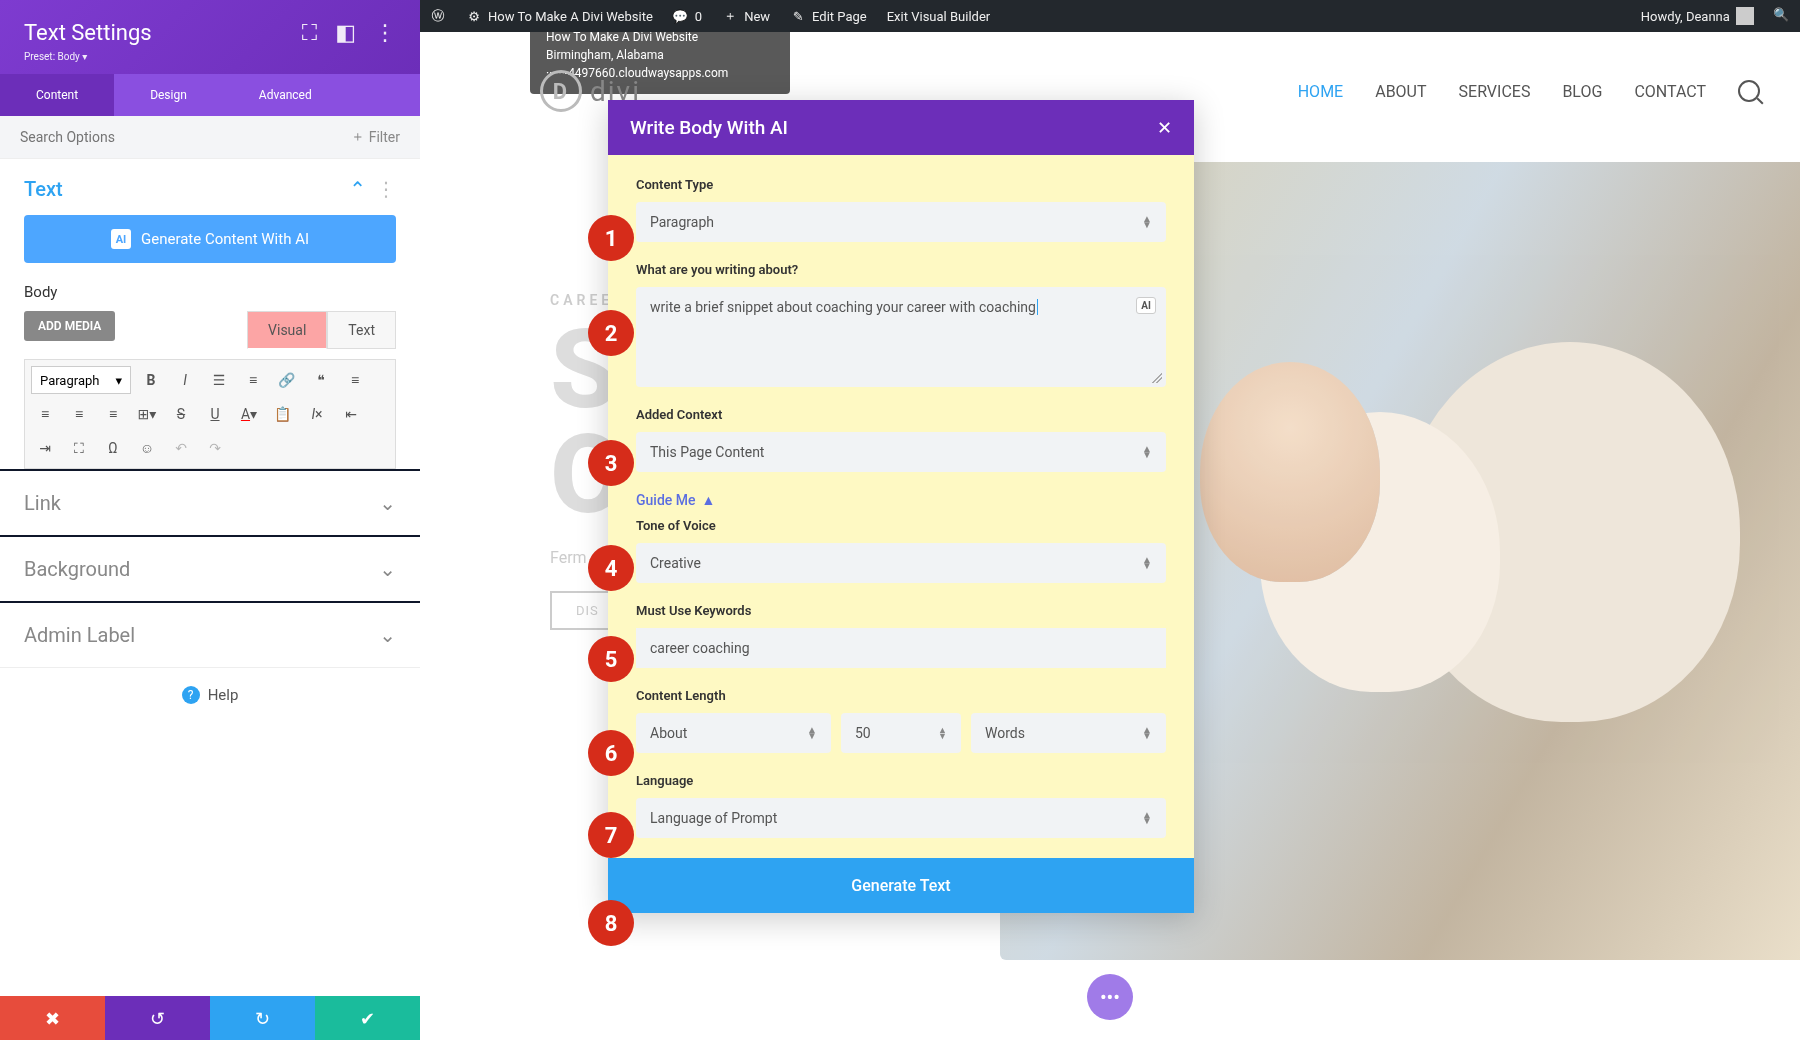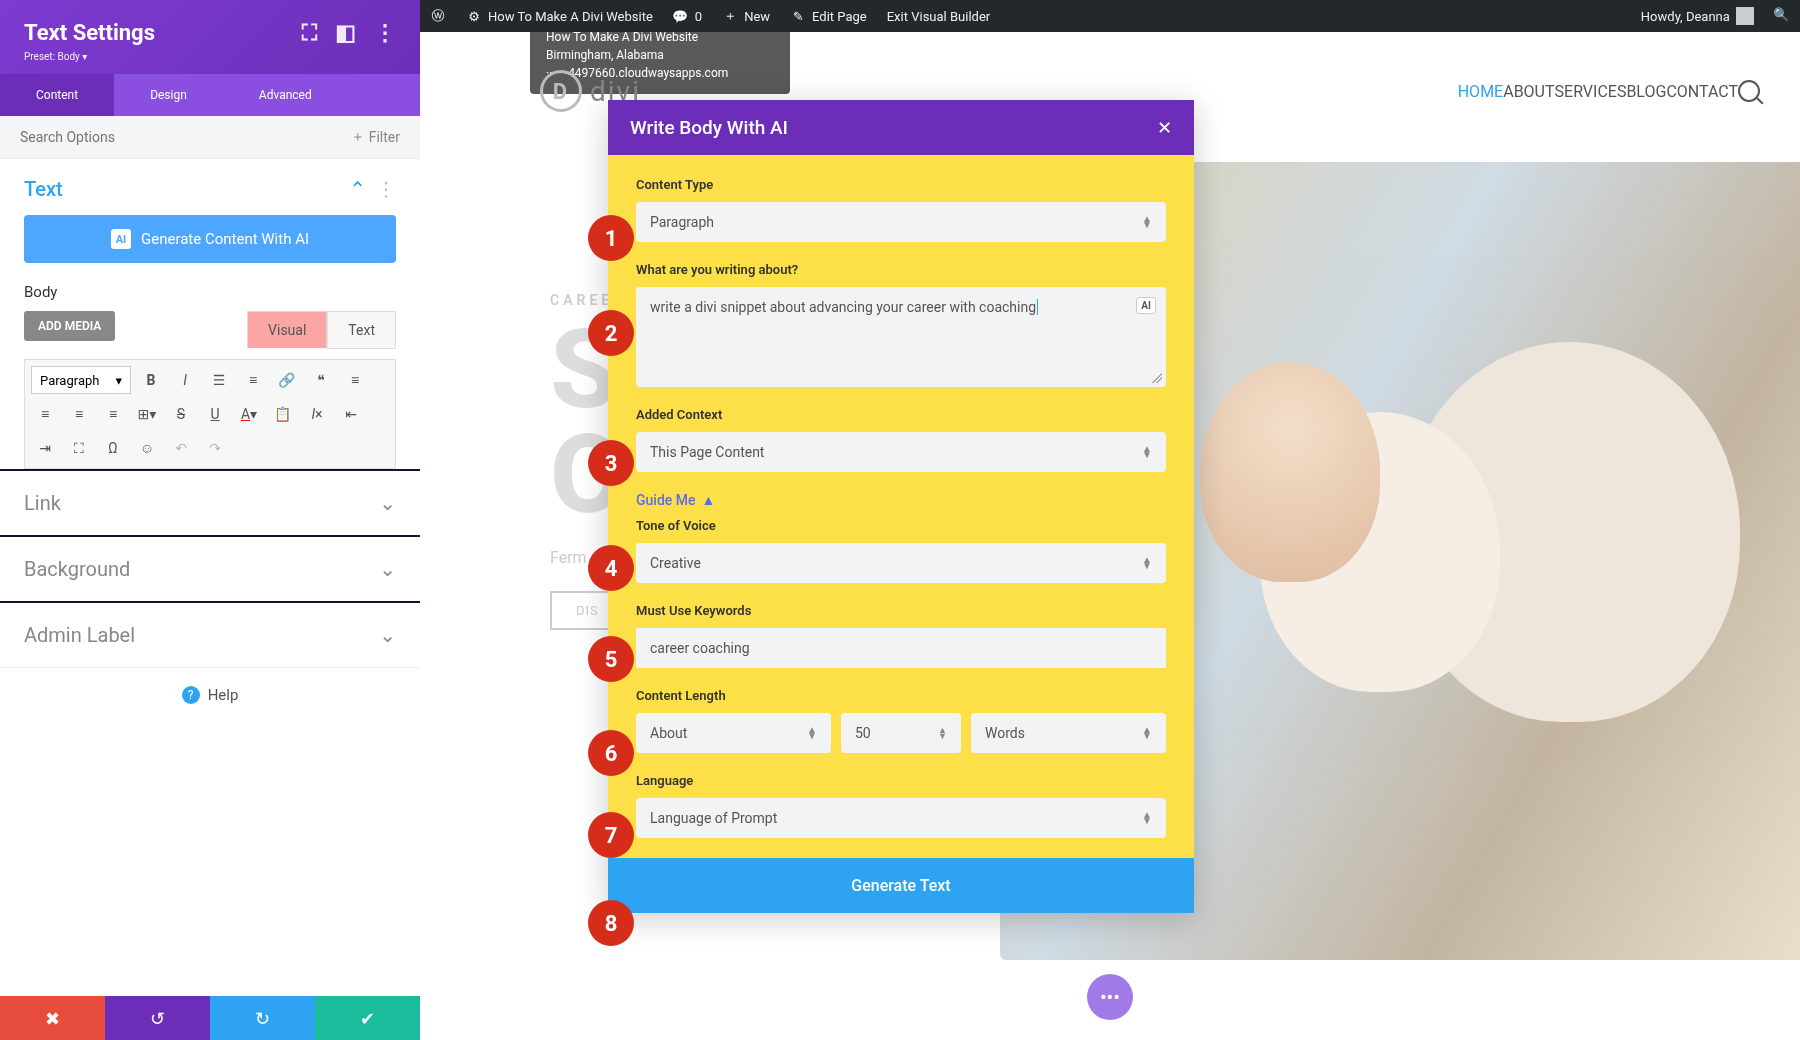--- a/index.html
+++ b/index.html
@@ -8,21 +8,21 @@
 
 .wp-bar { position: absolute; top: 0; left: 420px; right: 0; height: 32px; background: #23282d; color: #eee; display: flex; align-items: center; font-size: 13px; z-index: 5; }
 .wp-bar-item { padding: 0 10px; display: flex; align-items: center; gap: 6px; height: 100%; cursor: pointer; }
 .wp-bar-right { margin-left: auto; display: flex; }
 .wp-avatar { width: 18px; height: 18px; background: #ccc; }
 .wp-icon { width: 16px; height: 16px; display: inline-flex; align-items: center; justify-content: center; }
 
 
 .sidebar { position: absolute; left: 0; top: 0; bottom: 0; width: 420px; background: #fff; display: flex; flex-direction: column; z-index: 10; }
 .sb-header { background: #6c2eb9; background: linear-gradient(135deg, #7e3bd0, #6c2eb9); color: #fff; padding: 20px 24px 12px; }
-.sb-title { font-size: 22px; font-weight: 700; display: flex; align-items: center; gap: 8px; }
+.sb-title { font-size: 22px; font-weight: 400; display: flex; align-items: center; gap: 8px; }
 .sb-title-icons { margin-left: auto; display: flex; gap: 18px; }
 .sb-title-icons span { opacity: .9; cursor: pointer; }
 .sb-preset { font-size: 10px; margin-top: 6px; opacity: .9; }
 .sb-tabs { display: flex; background: #8a4fe0; }
 .sb-tab { flex: 0 0 auto; padding: 14px 36px; color: #fff; font-size: 12px; cursor: pointer; }
 .sb-tab.active { background: #6c2eb9; }
 .sb-search { display: flex; align-items: center; background: #f4f5f7; padding: 12px 20px; border-bottom: 1px solid #eee; }
 .sb-search input { border: none; background: transparent; flex: 1; font-size: 14px; color: #888; outline: none; }
 .sb-filter { color: #888; font-size: 14px; display: flex; align-items: center; gap: 4px; cursor: pointer; }
 .sb-body { flex: 1; overflow: auto; padding: 18px 24px; }
@@ -43,37 +43,37 @@
 .help-icon { width: 18px; height: 18px; border-radius: 50%; background: #2ea3f2; color: #fff; font-size: 12px; display: flex; align-items: center; justify-content: center; }
 .sb-footer { display: flex; height: 44px; }
 .sb-foot-btn { flex: 1; display: flex; align-items: center; justify-content: center; color: #fff; font-size: 18px; cursor: pointer; }
 .fb-red { background: #e74c3c; } .fb-purple { background: #6c2eb9; } .fb-blue { background: #2ea3f2; } .fb-green { background: #1abc9c; }
 
 
 .page { position: absolute; left: 420px; right: 0; top: 32px; bottom: 0; background: #fff; overflow: hidden; }
 .tooltip-box { position: absolute; left: 110px; top: -16px; background: rgba(60,60,60,.85); color: #fff; padding: 12px 16px; border-radius: 4px; font-size: 12px; line-height: 1.5; width: 260px; }
 .logo-row { position: absolute; left: 120px; top: 38px; display: flex; align-items: center; gap: 8px; color: #888; font-size: 28px; letter-spacing: 2px; }
 .logo-circle { width: 42px; height: 42px; border: 3px solid #bbb; border-radius: 50%; display: flex; align-items: center; justify-content: center; color: #bbb; font-weight: 700; font-size: 22px; }
-.nav { position: absolute; right: 40px; top: 48px; display: flex; align-items: center; font-size: 16px; color: #555; }
+.nav { position: absolute; right: 40px; top: 48px; display: flex; gap: 32px; align-items: center; font-size: 16px; color: #555; }
 .nav a { color: #555; text-decoration: none; }
 .nav a.active { color: #2ea3f2; }
 .search-circle { width: 22px; height: 22px; border: 2px solid #555; border-radius: 50%; position: relative; }
 .search-circle:after { content: ""; position: absolute; width: 8px; height: 2px; background: #555; transform: rotate(45deg); right: -6px; bottom: -2px; }
 .hero { position: absolute; left: 0; right: 0; top: 130px; bottom: 80px; }
 .hero-img { position: absolute; right: 0; top: 0; bottom: 0; width: 58%; background: linear-gradient(120deg, #d4c9a8, #c7d4de 40%, #b8a890 70%, #e6d9c0); opacity: .85; border-radius: 6px 0 0 6px; overflow:hidden; }
 .hero-img::before{content:"";position:absolute;left:25%;top:25%;width:180px;height:220px;border-radius:50% 50% 45% 45%;background:radial-gradient(circle at 50% 30%, #f2d9c0, #d9b090);box-shadow: 90px 80px 0 30px #f5ece0, 280px 60px 0 80px #ece2d4;}
 .hero-text { position: absolute; left: 130px; top: 130px; }
 .hero-ov { color: #ccc; letter-spacing: 4px; font-size: 14px; font-weight: 600; }
 .hero-h1 { font-size: 110px; font-weight: 800; color: #ddd; line-height: .95; margin-top: 10px; }
 .hero-p { color: #ccc; font-size: 16px; margin-top: 18px; max-width: 320px; line-height: 1.6; }
 .hero-btn { display: inline-block; margin-top: 20px; padding: 10px 24px; border: 2px solid #ccc; color: #ccc; font-size: 13px; letter-spacing: 1px; }
 .fab { position: absolute; left: 50%; bottom: 20px; transform: translateX(-50%); width: 46px; height: 46px; border-radius: 50%; background: #a07be8; color: #fff; display: flex; align-items: center; justify-content: center; font-size: 20px; cursor: pointer; }
 
 
-.modal { position: absolute; left: 608px; top: 100px; width: 586px; background: #fde047; box-shadow: 0 6px 30px rgba(0,0,0,.2); z-index: 20; }
+.modal { position: absolute; left: 608px; top: 100px; width: 586px; background: #fef9c3; box-shadow: 0 6px 30px rgba(0,0,0,.2); z-index: 20; }
 .modal-head { background: #6c2eb9; color: #fff; padding: 16px 22px; display: flex; align-items: center; font-size: 19px; font-weight: 500; }
 .modal-close { margin-left: auto; cursor: pointer; font-size: 18px; }
 .modal-body { padding: 22px 28px 0; }
 .m-label { font-size: 13px; font-weight: 600; color: #333; margin-bottom: 10px; }
 .m-select { background: #f1f3f5; border-radius: 4px; padding: 12px 14px; font-size: 14px; color: #555; display: flex; align-items: center; justify-content: space-between; margin-bottom: 20px; cursor: pointer; }
 .m-select .chev { color: #888; font-size: 10px; display:flex; flex-direction:column; line-height:6px;}
 .m-textarea { background: #f1f3f5; border-radius: 4px; padding: 12px 14px; font-size: 14px; color: #555; min-height: 100px; position: relative; margin-bottom: 20px; }
 .m-textarea .ai-tag { position: absolute; right: 10px; top: 10px; background: #fff; border: 1px solid #ccc; border-radius: 3px; font-size: 10px; font-weight: 700; padding: 2px 4px; color: #555; }
 .m-textarea .resize { position: absolute; right: 4px; bottom: 4px; width: 10px; height: 10px; background: linear-gradient(135deg, transparent 50%, #aaa 50%, #aaa 60%, transparent 60%, transparent 70%, #aaa 70%, #aaa 80%, transparent 80%); }
 .guide { color: #5b6ee1; font-size: 14px; font-weight: 500; margin-bottom: 10px; display: flex; align-items: center; gap: 6px; cursor: pointer; }
@@ -267,21 +267,21 @@
   </div>
   <div class="modal-body">
     <div class="m-label">Content Type</div>
     <div class="m-select">
         <span>Paragraph</span>
         <span class="chev">▲<br>▼</span>
       </div>
 
     <div class="m-label">What are you writing about?</div>
     <div class="m-textarea">
-      <span>write a divi snippet about advancing your career with coaching</span><span style="border-right:1px solid #2ea3f2;margin-left:1px"></span>
+      <span>write a brief snippet about coaching your career with coaching</span><span style="border-right:1px solid #2ea3f2;margin-left:1px"></span>
       <span class="ai-tag">AI</span>
       <span class="resize"></span>
     </div>
 
     <div class="m-label">Added Context</div>
     <div class="m-select">
         <span>This Page Content</span>
         <span class="chev">▲<br>▼</span>
       </div>
 

